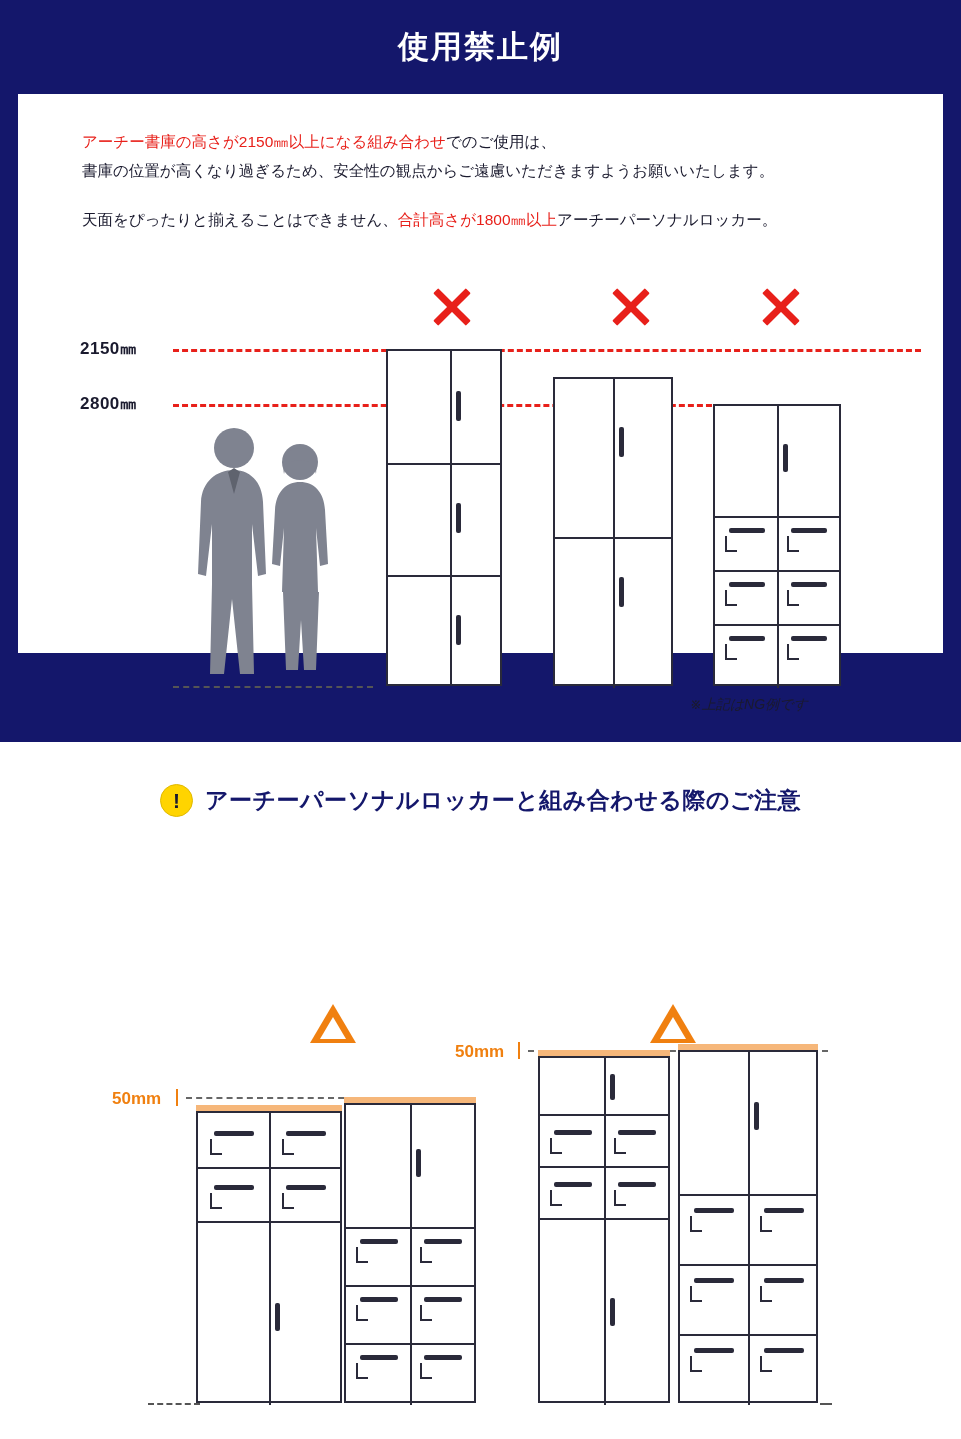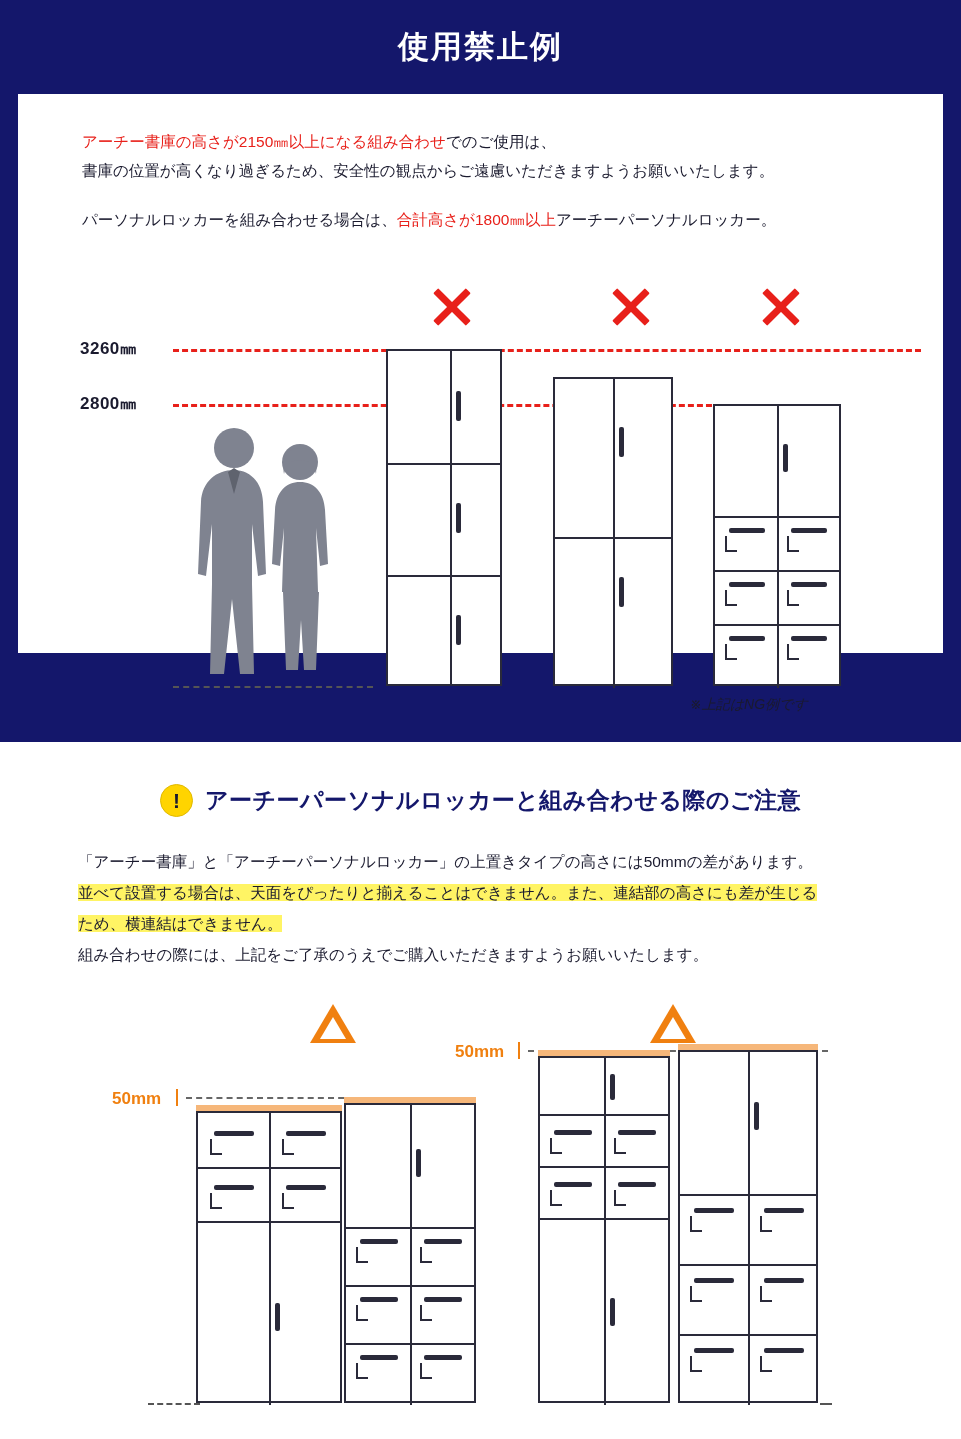--- a/index.html
+++ b/index.html
@@ -139,29 +139,29 @@
   <div class="sec1-title">使用禁止例</div>
 
   <div class="sec1-panel">
 
     <div class="p1">
       <span class="txt-red">アーチー書庫の高さが2150㎜以上になる組み合わせ</span><span class="txt-dark">でのご使用は、</span><br>
       <span class="txt-dark">書庫の位置が高くなり過ぎるため、安全性の観点からご遠慮いただきますようお願いいたします。</span>
     </div>
 
     <div class="p2">
-      <span class="txt-dark">パーソナルロッカーを組み合わせる場合は、</span><span class="txt-red">合計高さが1800㎜以上</span><span class="txt-dark">アーチーパーソナルロッカー。</span>
+      <span class="txt-dark">天面をぴったりと揃えることはできません、</span><span class="txt-red">合計高さが1800㎜以上</span><span class="txt-dark">アーチーパーソナルロッカー。</span>
     </div>
 
     <div class="xmark" style="left:411px;top:190px;"></div>
     <div class="xmark" style="left:590px;top:190px;"></div>
     <div class="xmark" style="left:740px;top:190px;"></div>
 
     <div class="lbl-mm" style="left:62px;top:243px;">
-      <span>3260㎜</span>
+      <span>2150㎜</span>
     </div>
     <div class="dash-line" style="left:155px;top:255px;width:748px;"></div>
 
     <div class="lbl-mm" style="left:62px;top:298px;">
       <span>2800㎜</span>
     </div>
     <div class="dash-line" style="left:155px;top:310px;width:548px;"></div>
 
     <div class="floor-dash" style="left:155px;top:592px;width:200px;"></div>
 
@@ -226,26 +226,20 @@
 
 <div class="sec2">
 
   <div class="sec2-head">
     <div class="warn-circle">
       <span>!</span>
     </div>
     <h2>アーチーパーソナルロッカーと組み合わせる際のご注意</h2>
   </div>
 
-  <div class="p3">
-    <span>「アーチー書庫」と「アーチーパーソナルロッカー」の上置きタイプの高さには50mmの差があります。</span><br>
-    <span class="hl">並べて設置する場合は、天面をぴったりと揃えることはできません。</span><span class="hl">また、連結部の高さにも差が生じる</span><br>
-    <span class="hl">ため、横連結はできません。</span><br>
-    <span>組み合わせの際には、上記をご了承のうえでご購入いただきますようお願いいたします。</span>
-  </div>
 
   <div class="tri" style="left:310px;top:262px;">
     <div class="outer"></div>
       <div class="inner"></div>
   </div>
   <div class="tri" style="left:650px;top:262px;">
     <div class="outer"></div>
       <div class="inner"></div>
   </div>
 

